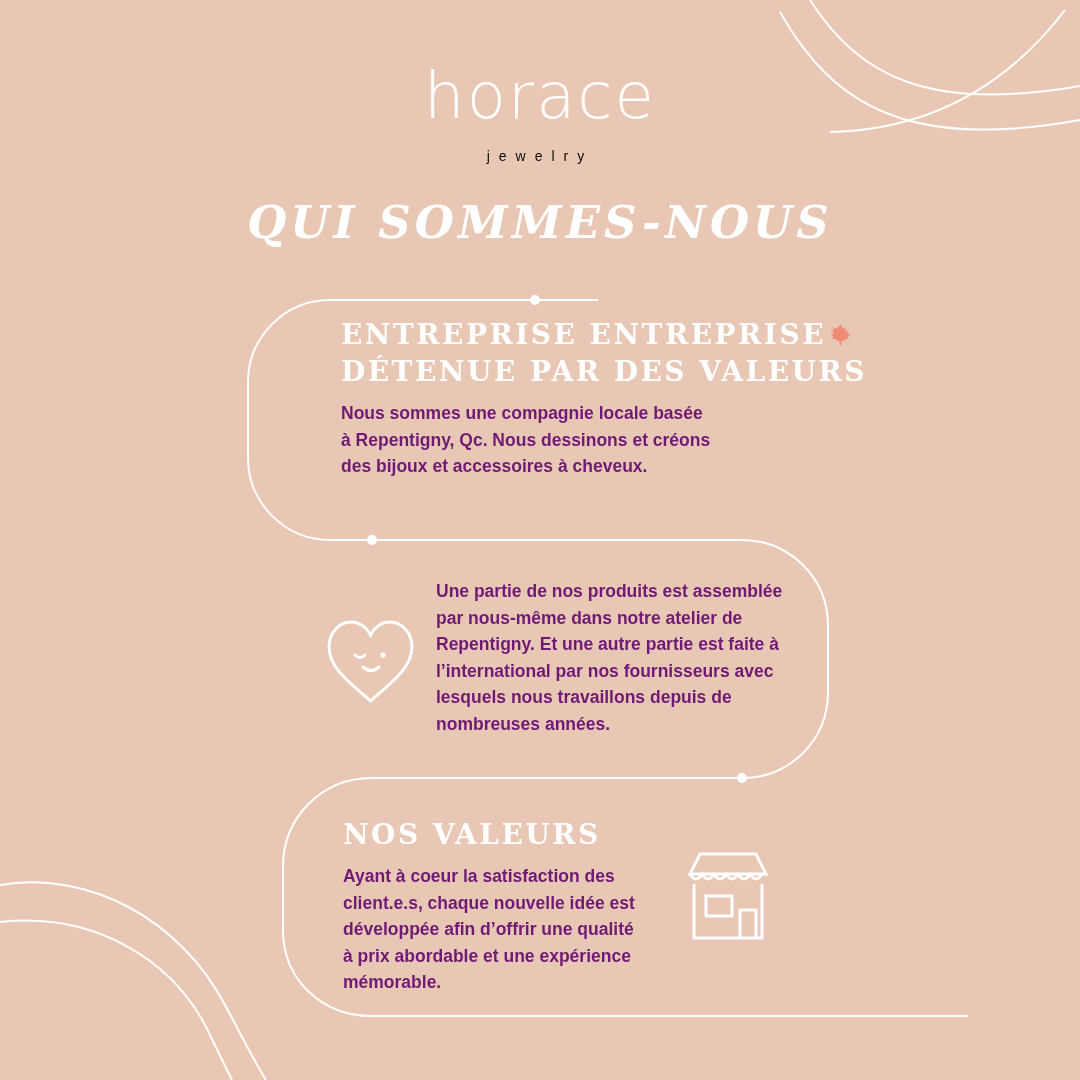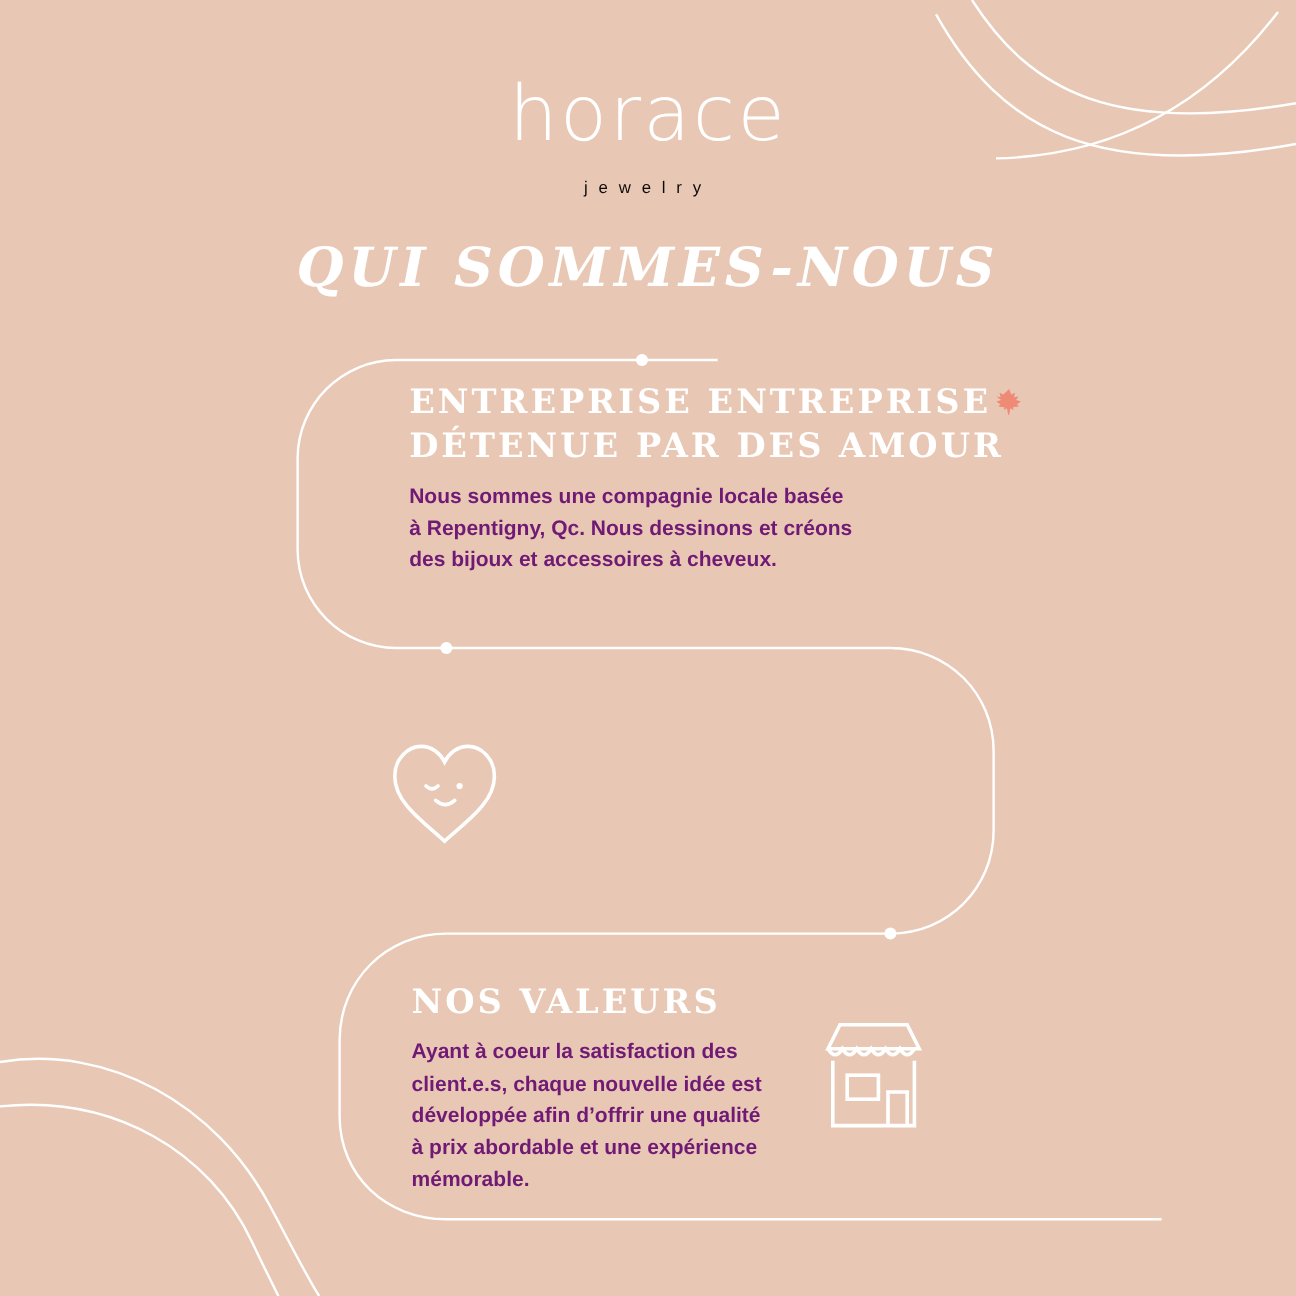--- a/index.html
+++ b/index.html
@@ -162,26 +162,27 @@
     <circle cx="742" cy="778" r="5" fill="#ffffff"></circle>
   </svg>
 
   <div class="section" id="sec1">
     <div class="sec-title">
       <span>ENTREPRISE ENTREPRISE</span><span class="maple">
         <svg width="26" height="26" viewBox="0 0 24 24">
             <path fill="#ef8a76" d="M12 2l1.6 4.2 2.9-1.3-.8 3.4 3.4-.6-1.8 2.7 3.7 1.3-3 2.1 1.5 1.6-4.6.6.4 2.2-2.4-1.3-.9 5h-.8l-.9-5-2.4 1.3.4-2.2-4.6-.6 1.5-1.6-3-2.1 3.7-1.3L2 7.7l3.4.6-.8-3.4 2.9 1.3z"></path>
           </svg>
       </span>
-      <div>DÉTENUE PAR DES AMOUR</div>
+      <div>DÉTENUE PAR DES VALEURS</div>
     </div>
     <div class="sec-body">Nous sommes une compagnie locale basée à Repentigny, Qc. Nous dessinons et créons des bijoux et accessoires à cheveux.</div>
   </div>
 
   <div class="section" id="sec2">
+    <div class="sec-body">Une partie de nos produits est assemblée par nous-même dans notre atelier de Repentigny. Et une autre partie est faite à l’international par nos fournisseurs avec lesquels nous travaillons depuis de nombreuses années.</div>
   </div>
 
   <div class="heart-icon">
     <svg width="95" height="92" viewBox="0 0 95 92">
       <path d="M47.5 86 C 30 70, 6 54, 6 32 C 6 17, 17 7, 28 7 C 37 7, 44 13, 47.5 20 C 51 13, 58 7, 67 7 C 78 7, 89 17, 89 32 C 89 54, 65 70, 47.5 86 Z" fill="none" stroke="#ffffff" stroke-width="3"></path>
       <path d="M32 40 q5 5 10 0" fill="none" stroke="#ffffff" stroke-width="3" stroke-linecap="round"></path>
       <circle cx="60" cy="40" r="2.6" fill="#ffffff"></circle>
       <path d="M40 52 q8 7 16 0" fill="none" stroke="#ffffff" stroke-width="3" stroke-linecap="round"></path>
     </svg>
   </div>

